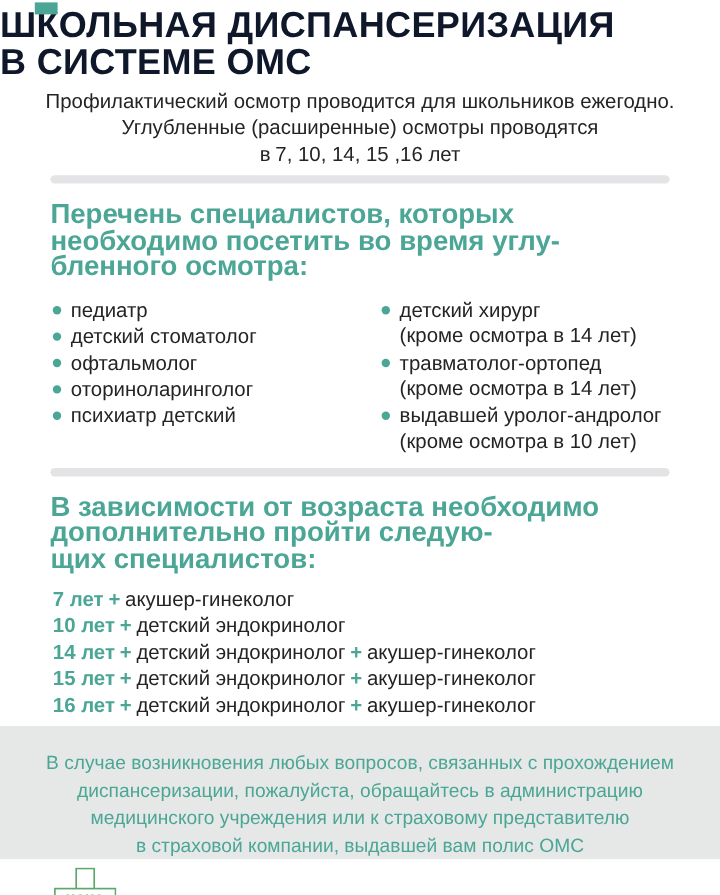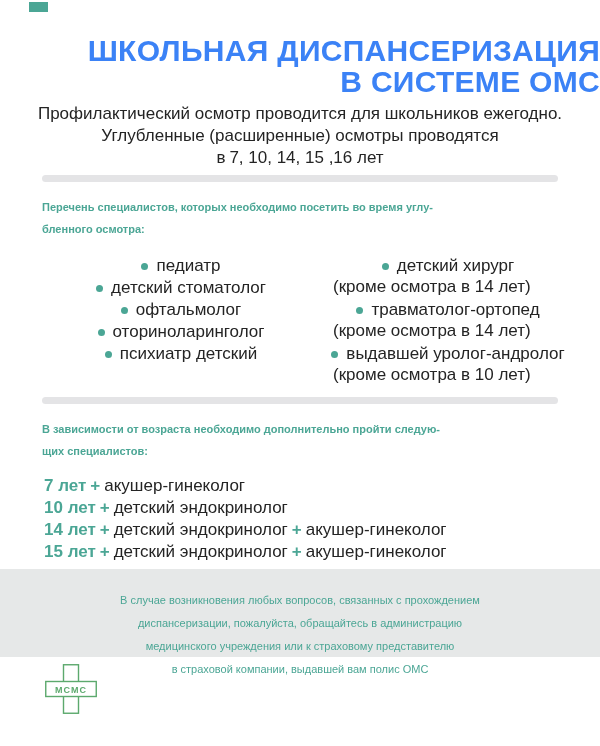--- a/index.html
+++ b/index.html
@@ -2,40 +2,40 @@
 <html><head>
 <meta charset="utf-8">
 <style>
   * { margin:0; padding:0; box-sizing:border-box; }
   body { background:#ffffff; }
   .page {
     position:relative; width:600px; height:746px; background:#ffffff;
     font-family:"Liberation Sans","DejaVu Sans",sans-serif; color:#262626; overflow:hidden;
   }
   .top-mark { position:absolute; left:29px; top:2px; width:19px; height:10px; background:#4BA695; }
-  .title { margin-top:35px; text-align:right; color:#3b82f6; font-weight:bold;
+  .title { margin-top:6px; text-align:left; color:#0f172a; font-weight:bold;
            font-size:30px; line-height:31px; letter-spacing:0.3px; }
   .intro { margin-top:6px; text-align:center; font-size:17px; line-height:22px; color:#242424; }
   .intro .bold-ages { font-weight:normal; margin-left:4px; }
   .divider { height:7px; background:#E4E4E6; border-radius:3.5px; margin:6px 42px 0 42px; }
   .divider.second { margin-top:10px; }
   .section-heading { margin:15px 42px 0 42px; color:#4BA695; font-weight:bold;
-                     font-size:11px; line-height:21.5px; }
+                     font-size:23px; line-height:21.5px; }
   .columns { display:flex; margin:15px 0 0 44px; }
   .col-left { width:274px; }
   .col-right { width:260px; }
-  .bullet-item { display:flex; align-items:center; height:22px; font-size:17px; color:#242424;justify-content:center; }
+  .bullet-item { display:flex; align-items:center; height:22px; font-size:17px; color:#242424; }
   .dot { width:7px; height:7px; border-radius:50%; background:#4BA695; margin-right:8px; flex:0 0 auto; }
   .note-item { height:22px; font-size:17px; color:#242424; padding-left:15px; }
   .age-list { margin:14px 0 0 44px; }
   .age-row { height:22px; font-size:17px; color:#242424; }
   .age-label { color:#4BA695; font-weight:bold; }
   .plus { color:#4BA695; font-weight:bold; margin:0 4px; }
-  .footer-note { margin-top:5px; width:600px; height:88px; background:#E6E8E8;
-                 padding-top:20px; text-align:center; color:#4BA695; font-size:11px; line-height:23px; }
+  .footer-note { margin-top:5px; width:600px; height:111px; background:#E6E8E8;
+                 padding-top:20px; text-align:center; color:#4BA695; font-size:16px; line-height:23px; }
   .logo-row { display:flex; align-items:center; margin:7px 0 0 45px; }
   .logo-cross { flex:0 0 auto; }
 </style>
 </head>
 <body>
 
 <div class="page">
 
   <div class="top-mark"></div>
 
@@ -104,20 +104,21 @@
   <div class="section-heading">
     <div>В зависимости от возраста необходимо дополнительно пройти следую-</div>
     <div>щих специалистов:</div>
   </div>
 
   <div class="age-list">
       <div class="age-row"><span class="age-label">7 лет</span><span class="plus">+</span><span>акушер-гинеколог</span></div>
       <div class="age-row"><span class="age-label">10 лет</span><span class="plus">+</span><span>детский эндокринолог</span></div>
       <div class="age-row"><span class="age-label">14 лет</span><span class="plus">+</span><span>детский эндокринолог</span><span class="plus">+</span><span>акушер-гинеколог</span></div>
       <div class="age-row"><span class="age-label">15 лет</span><span class="plus">+</span><span>детский эндокринолог</span><span class="plus">+</span><span>акушер-гинеколог</span></div>
+      <div class="age-row"><span class="age-label">16 лет</span><span class="plus">+</span><span>детский эндокринолог</span><span class="plus">+</span><span>акушер-гинеколог</span></div>
     </div>
 
   <div class="footer-note">
       <div>В случае возникновения любых вопросов, связанных с прохождением</div>
       <div>диспансеризации, пожалуйста, обращайтесь в администрацию</div>
       <div>медицинского учреждения или к страховому представителю</div>
       <div>в страховой компании, выдавшей вам полис ОМС</div>
     </div>
 
   <div class="logo-row">

